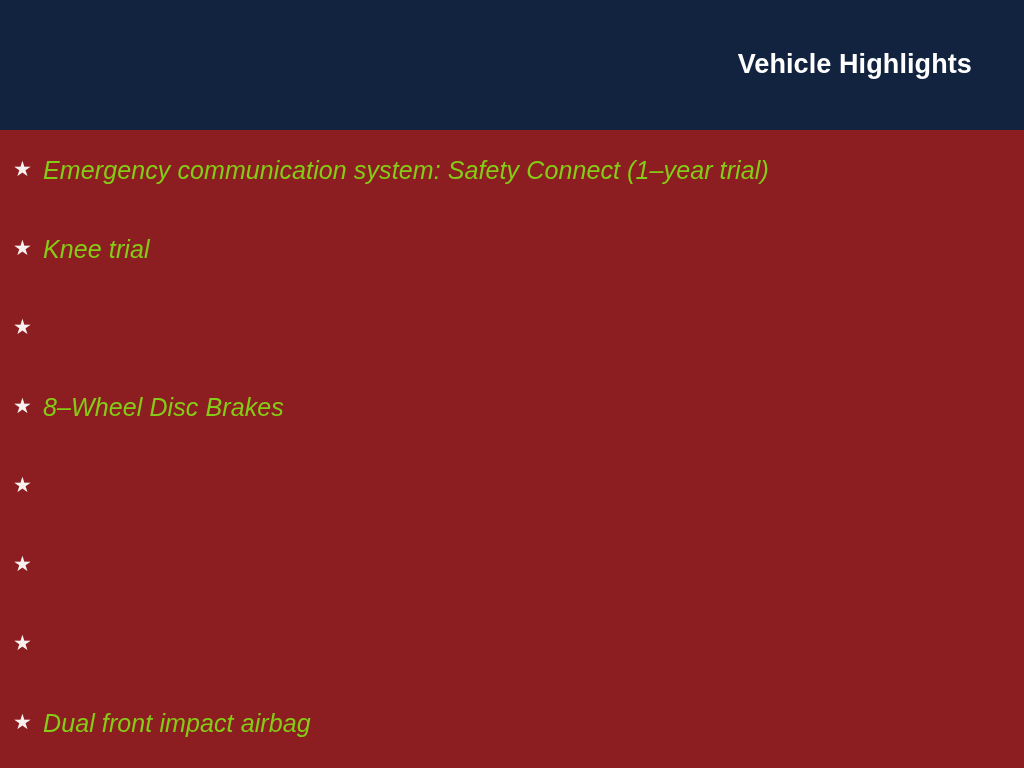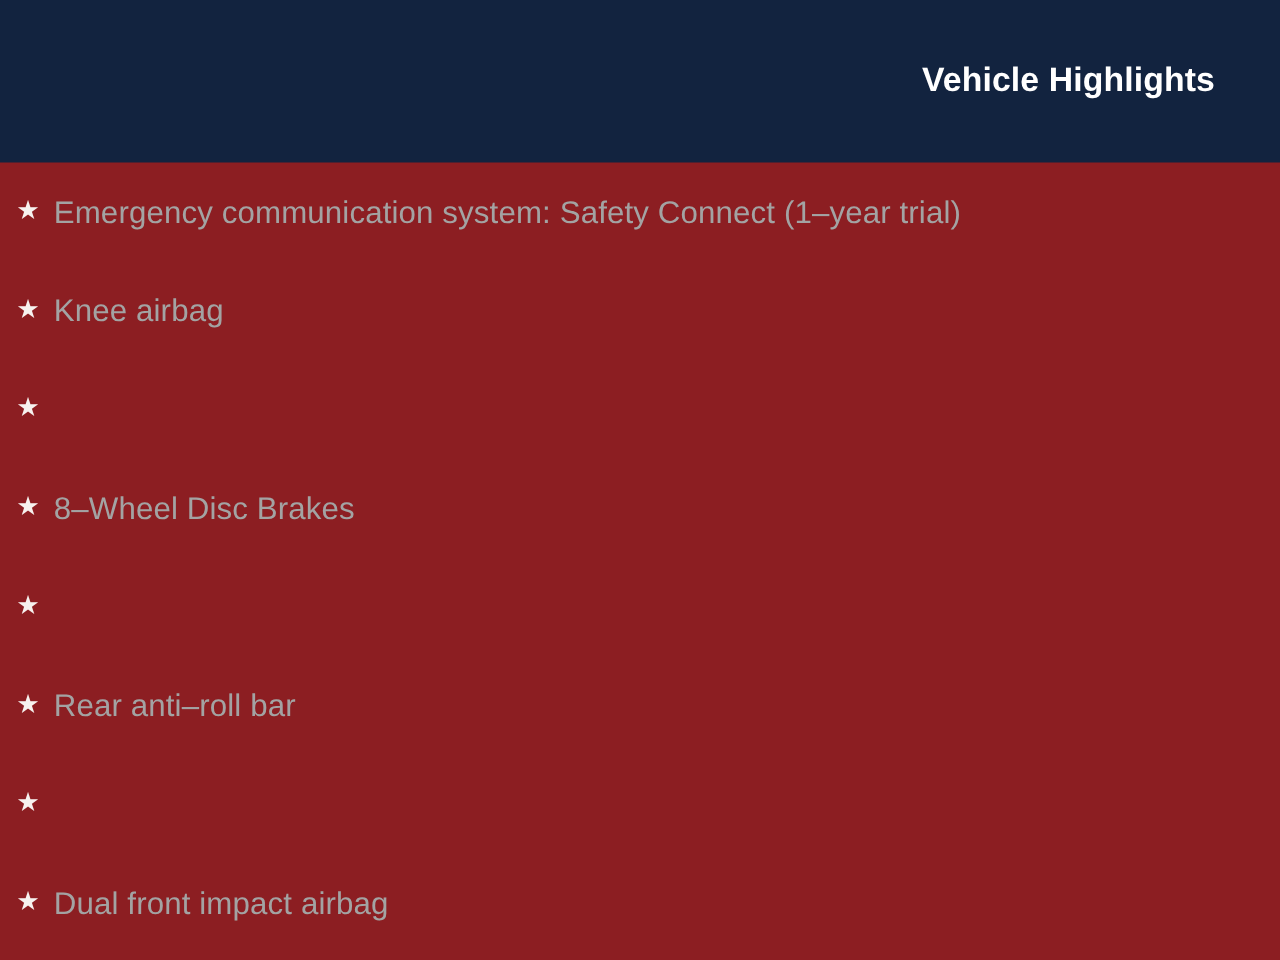--- a/index.html
+++ b/index.html
@@ -70,57 +70,57 @@
     line-height: 1;
     color: #f7f2ef;
     text-align: left;
     position: relative;
     top: -1px;
   }
   .highlight-text {
     flex: 1 1 auto;
     font-size: 25px;
     font-weight: 400;
-    color: #a3a3a3;
+    color: #84cc16;
     line-height: 32px;
     letter-spacing: 0.1px;
     white-space: nowrap;
+    font-style: italic;
   }
 </style>
 </head>
 <body>
 
 <div id="slide">
 
   <div id="header-band">
     <h1 id="slide-title">Vehicle Highlights</h1>
   </div>
 
   <ul id="highlights-list">
       <li class="highlight-item">
         <span class="bullet-star">★</span>
         <span class="highlight-text">Emergency communication system: Safety Connect (1–year trial)</span>
       </li>
       <li class="highlight-item">
         <span class="bullet-star">★</span>
-        <span class="highlight-text">Knee airbag</span>
+        <span class="highlight-text">Knee trial</span>
       </li>
       <li class="highlight-item">
         <span class="bullet-star">★</span>
       </li>
       <li class="highlight-item">
         <span class="bullet-star">★</span>
         <span class="highlight-text">8–Wheel Disc Brakes</span>
       </li>
       <li class="highlight-item">
         <span class="bullet-star">★</span>
       </li>
       <li class="highlight-item">
         <span class="bullet-star">★</span>
-        <span class="highlight-text">Rear anti–roll bar</span>
       </li>
       <li class="highlight-item">
         <span class="bullet-star">★</span>
       </li>
       <li class="highlight-item">
         <span class="bullet-star">★</span>
         <span class="highlight-text">Dual front impact airbag</span>
       </li>
     </ul>
 

